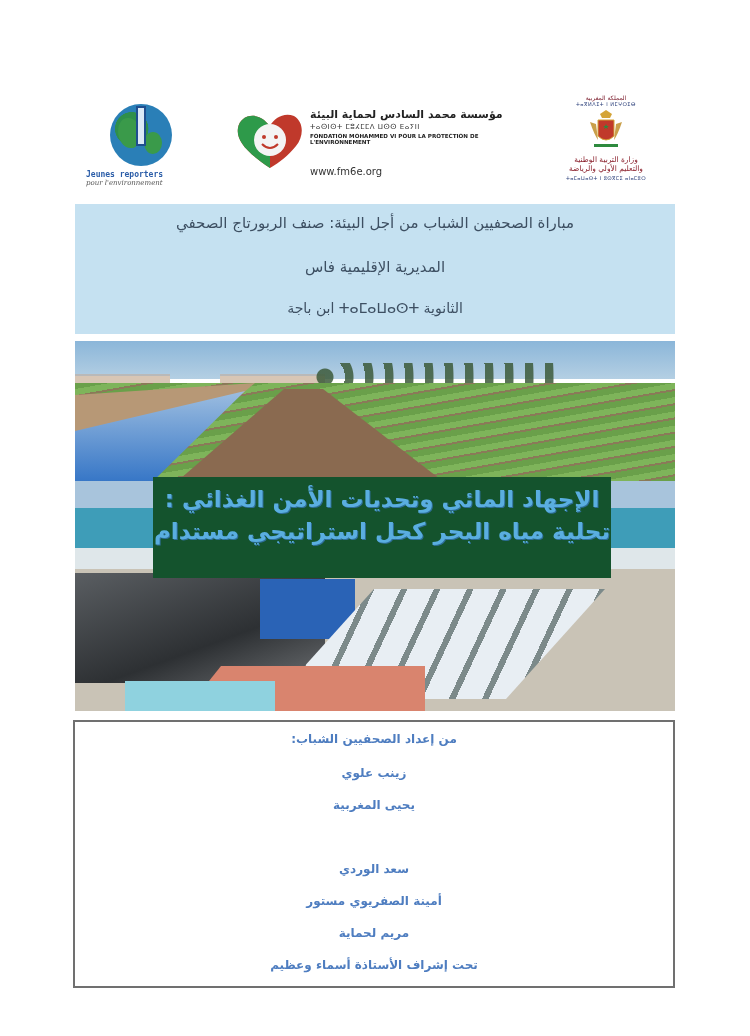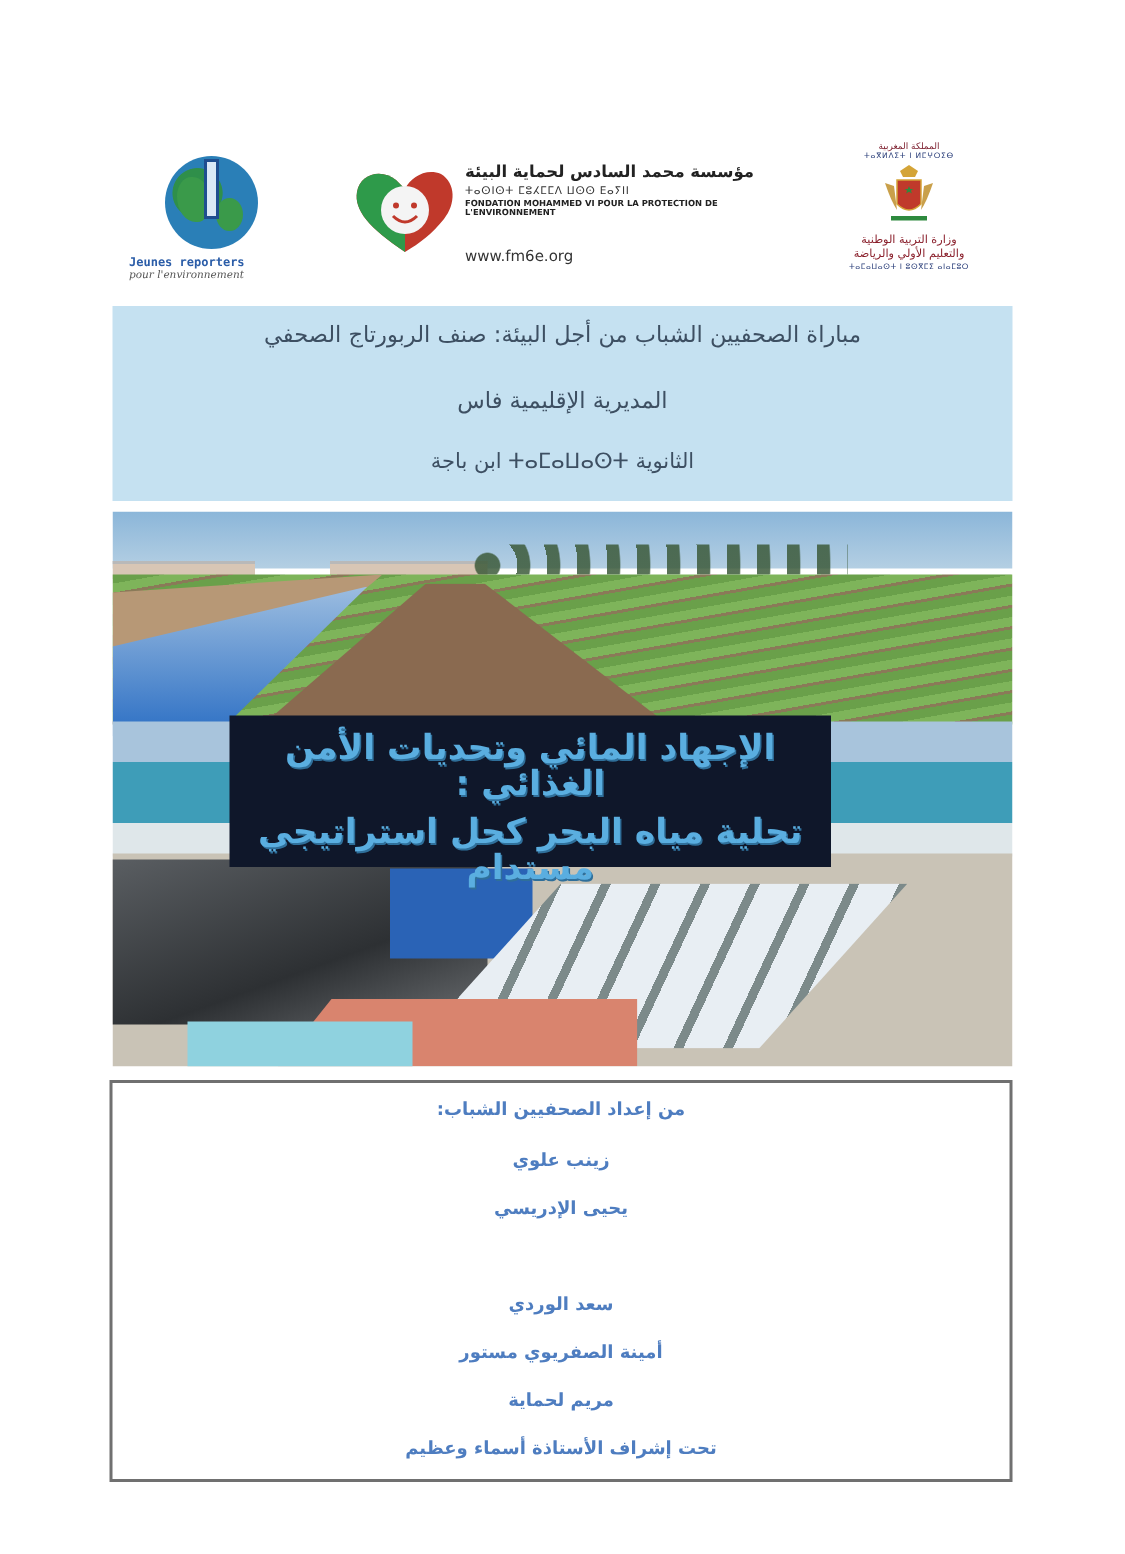--- a/index.html
+++ b/index.html
@@ -54,21 +54,21 @@
     .dirt-bank { position: absolute; left: 105px; top: 48px; width: 260px; height: 90px; background: #8a6a50; clip-path: polygon(40% 0, 55% 0, 100% 100%, 0 100%); }
     .sea { position: absolute; left: 0; top: 140px; width: 100%; height: 90px; background: linear-gradient(#a8c4dc 0 30%, #3e9db8 30% 75%, #dfe7ea 75%); }
     .plant { position: absolute; left: 0; top: 228px; width: 100%; height: 142px; background: #c9c3b6; }
     .plant-steel { position: absolute; left: 0; top: 232px; width: 250px; height: 110px; background: linear-gradient(160deg, #5a5e62, #2d3033 60%, #6c6f72); }
     .plant-blue { position: absolute; left: 185px; top: 238px; width: 95px; height: 60px; background: #2a63b6; }
     .basins { position: absolute; left: 200px; top: 248px; width: 330px; height: 110px; background:
       repeating-linear-gradient(115deg, #e8eef3 0 24px, #7c8a8a 24px 30px); clip-path: polygon(30% 0, 100% 0, 70% 100%, 0 100%); }
     .walkway { position: absolute; left: 110px; top: 325px; width: 240px; height: 45px; background: #d9846e; clip-path: polygon(15% 0, 100% 0, 100% 100%, 0 100%); }
     .pool { position: absolute; left: 50px; top: 340px; width: 150px; height: 30px; background: #8fd2df; }
 
-    #title-overlay { position: absolute; left: 153px; top: 477px; width: 401px; height: 101px; background: #0f172a; text-align: center; direction: rtl; }
+    #title-overlay { position: absolute; left: 153px; top: 477px; width: 458px; height: 101px; background: #14532d; text-align: center; direction: rtl; }
     #title-overlay .tl { display: block; color: #5aaee0; font-weight: bold; font-size: 23px; line-height: 1.05;
       text-shadow: 1px 1px 0 #2f6f9a; font-family: "DejaVu Sans", sans-serif; }
     #title-l1 { margin-top: 10px; }
     #title-l2 { margin-top: 8px; }
 
     
     #authors-box { position: absolute; left: 73px; top: 720px; width: 602px; height: 268px; border: 2px solid #707070; border-top-width: 2px; background: #ffffff; text-align: center; direction: rtl; text-decoration: underline; }
     #authors-box .row { position: absolute; left: 0; width: 100%; font-size: 12px; font-weight: bold; color: #4e7dc0; }
   </style>
 </head>
@@ -139,18 +139,18 @@
 </div>
 
 <div id="title-overlay">
   <span id="title-l1" class="tl">الإجهاد المائي وتحديات الأمن الغذائي :</span>
   <span id="title-l2" class="tl">تحلية مياه البحر كحل استراتيجي مستدام</span>
 </div>
 
 <div id="authors-box">
   <div class="row" style="top:10px;">من إعداد الصحفيين الشباب:</div>
   <div class="row" style="top:44px;">زينب علوي</div>
-  <div class="row" style="top:76px;">يحيى الإدريسي</div>
+  <div class="row" style="top:76px;">يحيى المغربية</div>
   <div class="row" style="top:172px;">أمينة الصفريوي مستور</div>
   <div class="row" style="top:140px;">سعد الوردي</div>
   <div class="row" style="top:204px;">مريم لحماية</div>
   <div class="row" style="top:236px;">تحت إشراف الأستاذة أسماء وعظيم</div>
 </div>
 
 </body></html>

